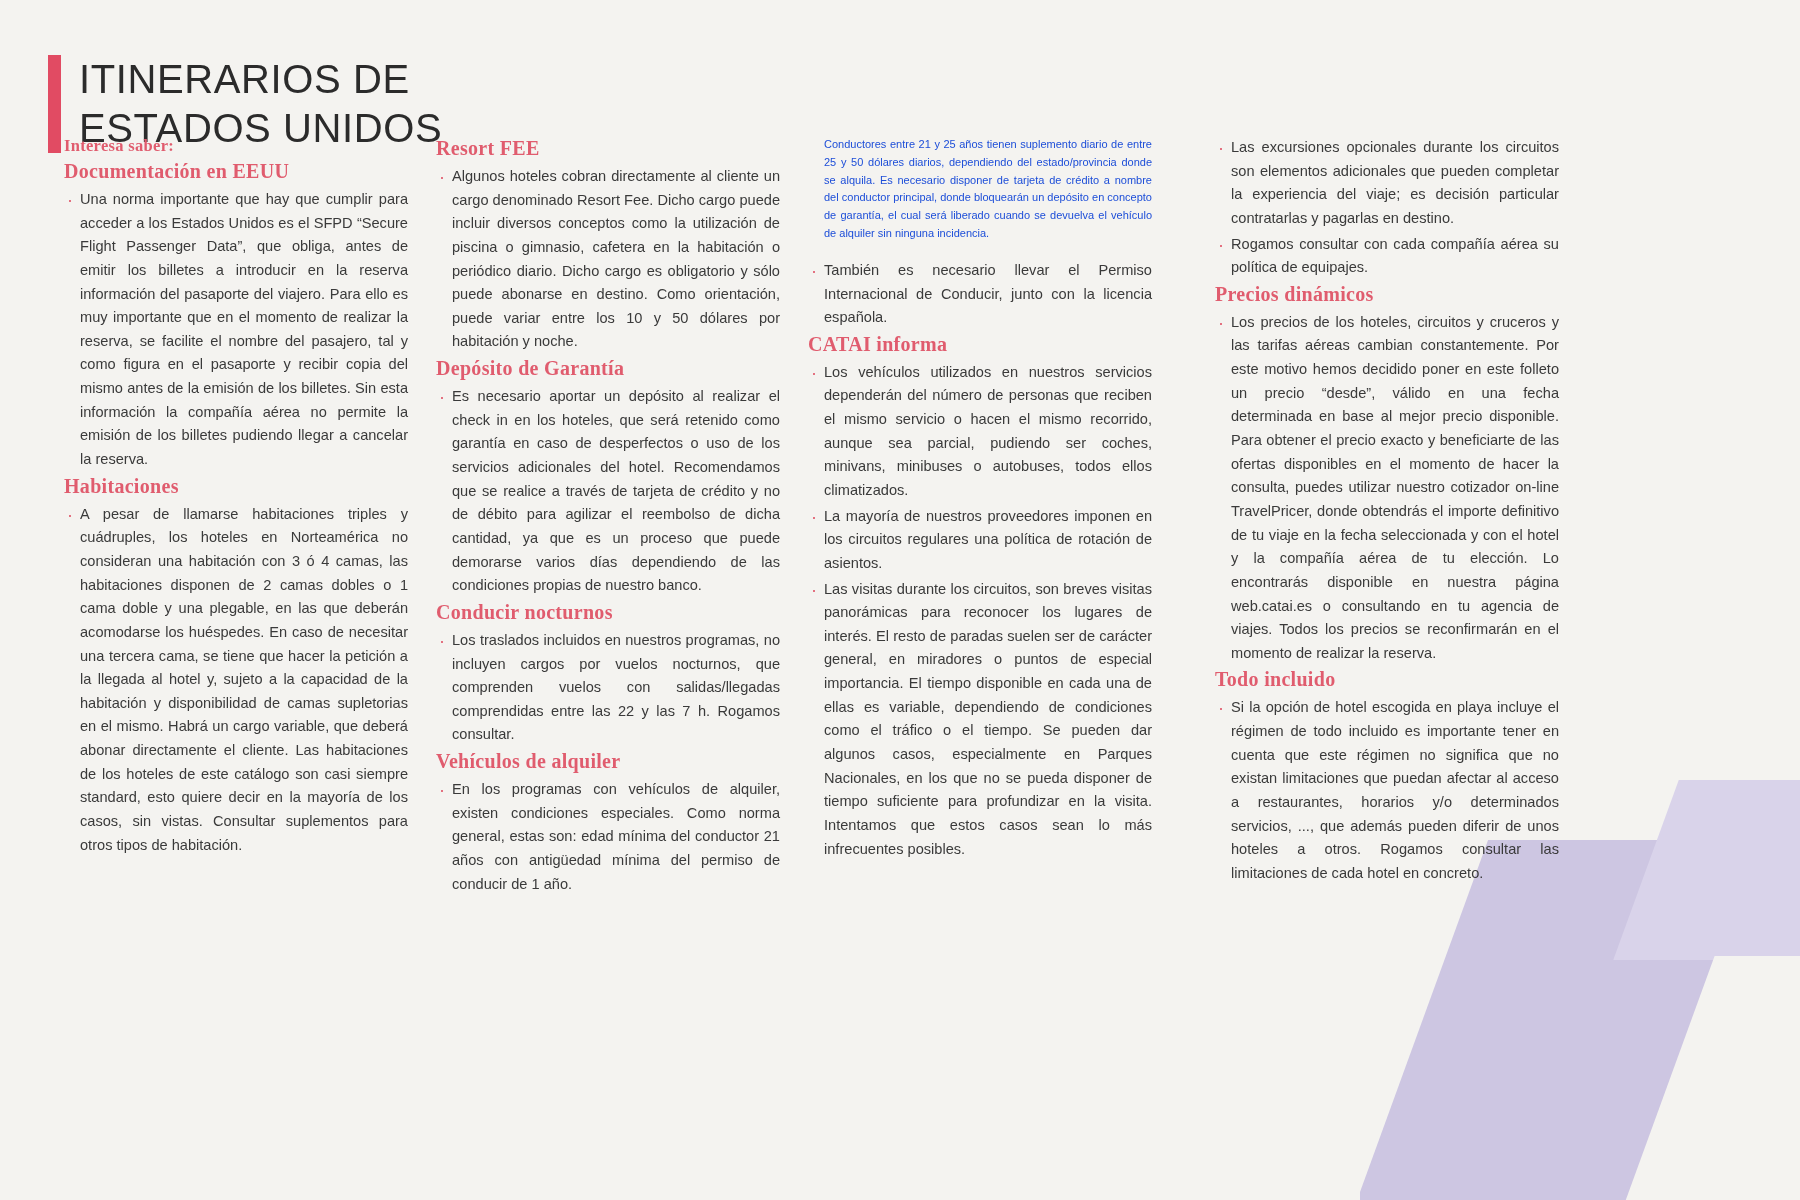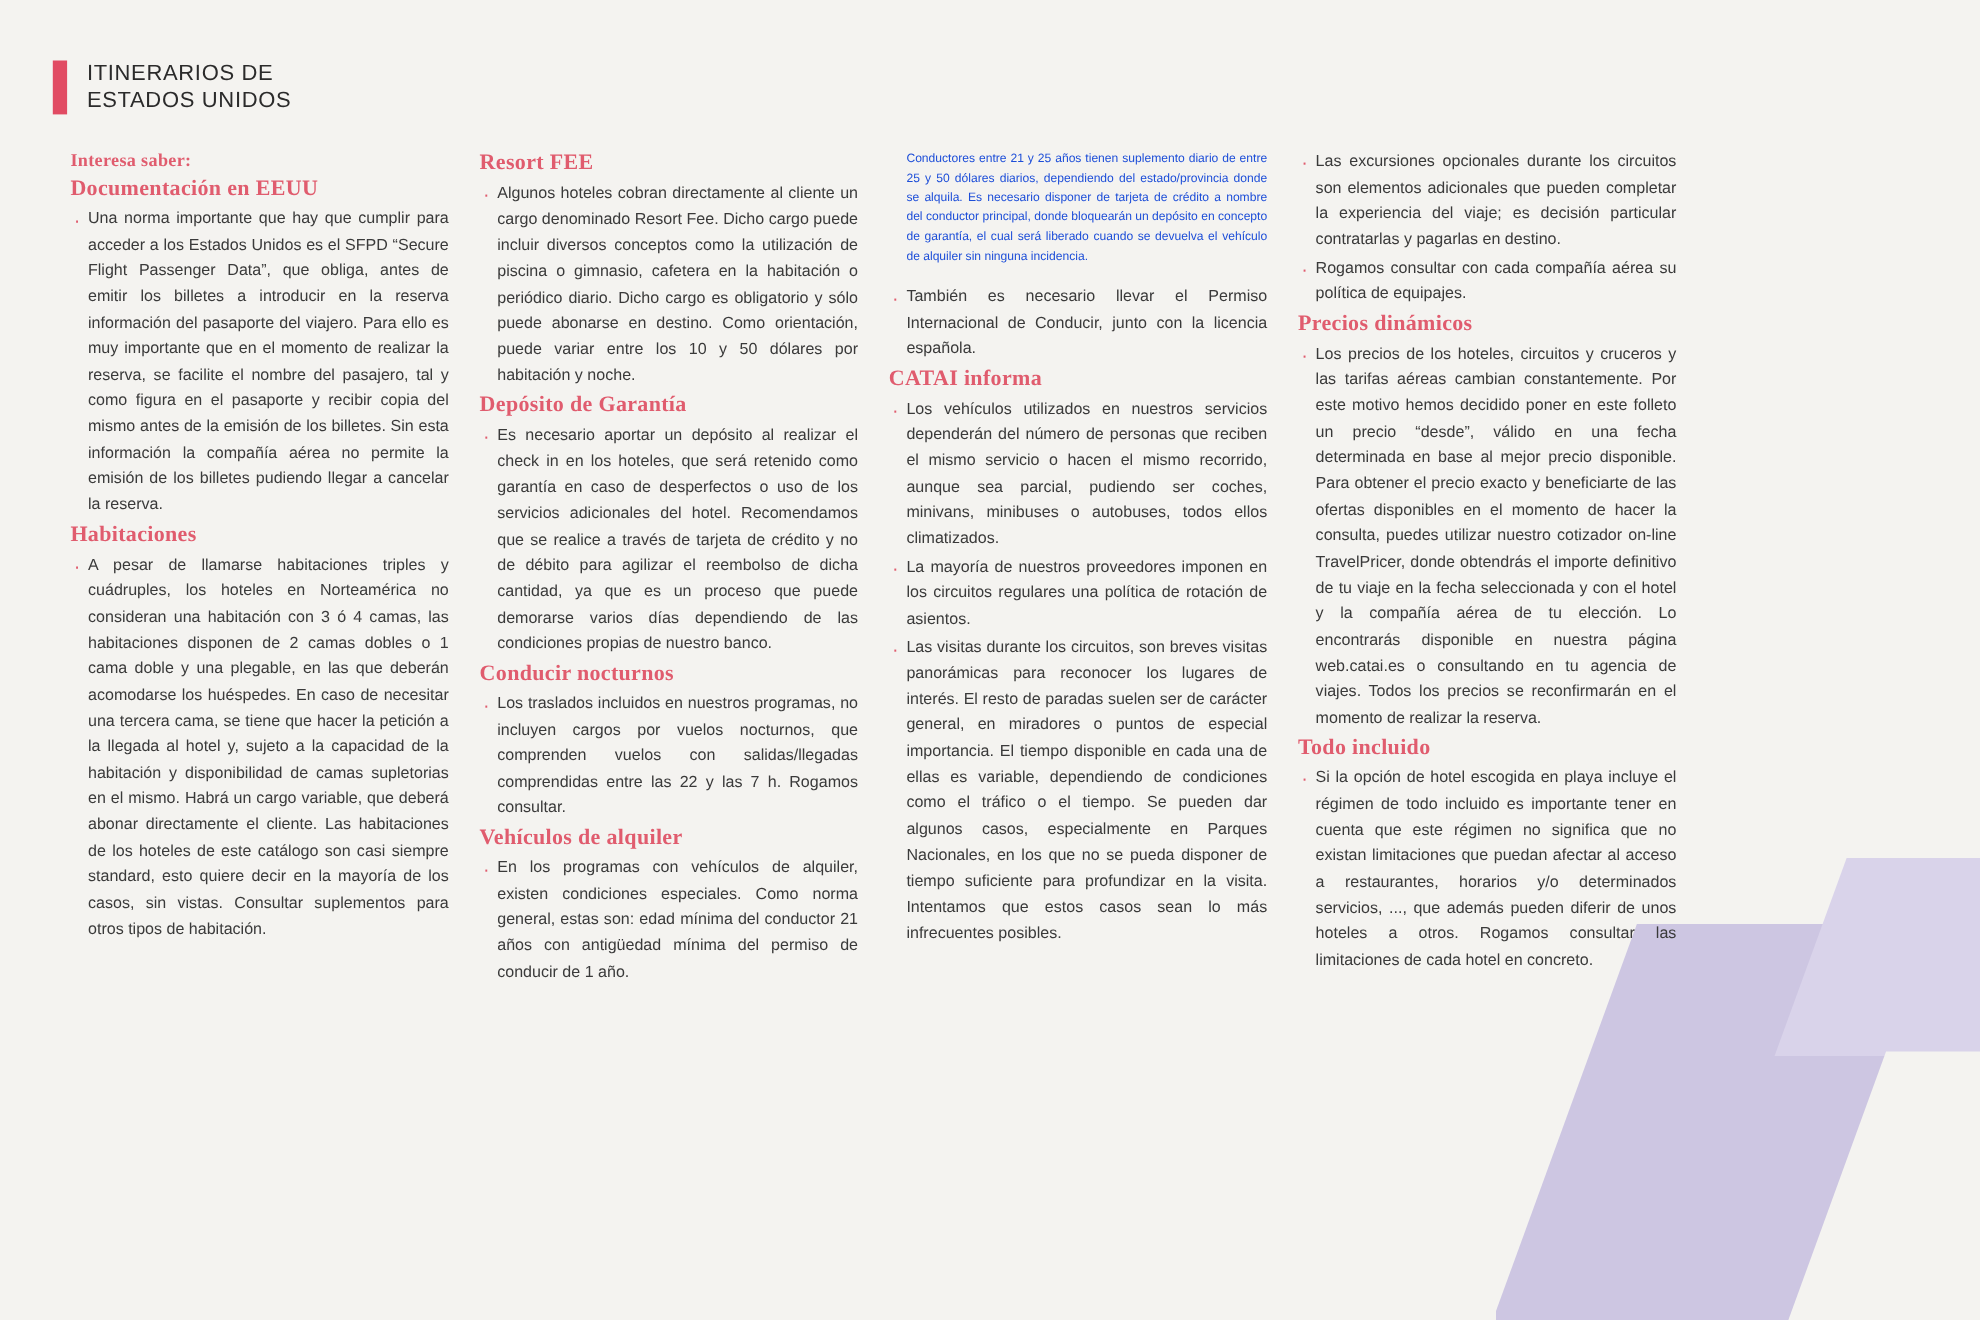--- a/index.html
+++ b/index.html
@@ -74,41 +74,41 @@
     background: #e14b63;
     flex: 0 0 13px;
   }
   .header-titles {
     display: flex;
     flex-direction: column;
     justify-content: center;
   }
   .header-titles .line {
     font-family: "Liberation Sans", sans-serif;
-    font-size: 20px;
+    font-size: 40px;
     letter-spacing: 0.6px;
     color: #2b2b2b;
     line-height: 1.22;
     font-weight: 300;
   }
 
   
   .columns {
     position: absolute;
     left: 64px;
     top: 136px;
     width: 1690px;
     display: flex;
     gap: 0px;
   }
   .col {
     width: 344px;
     margin-right: 28px;
   }
-  .col:last-child { margin-right: 0; }
+  .col:last-child { margin-right: 0; margin-left: 35px; }
 
   .kicker {
     color: #e05c6e;
     font-family: "Liberation Serif", serif;
     font-weight: bold;
     font-size: 16.5px;
     letter-spacing: 0.3px;
     margin: 0 0 3px 0;
   }
   h3.section-title {

